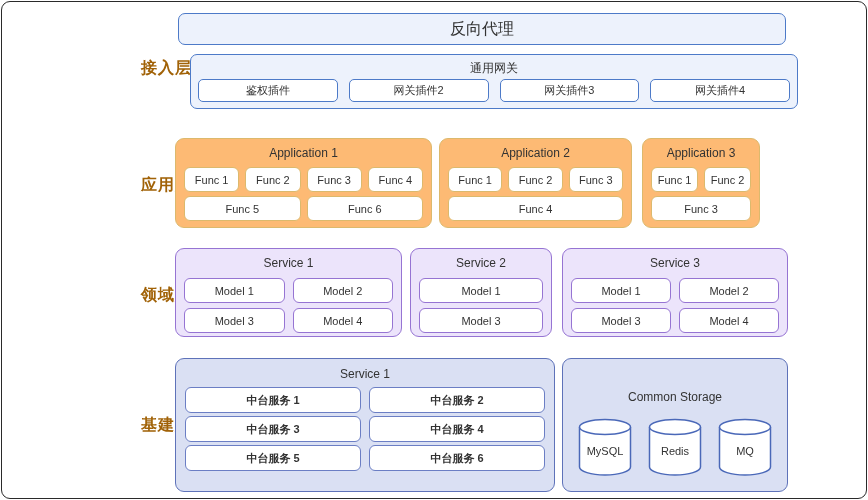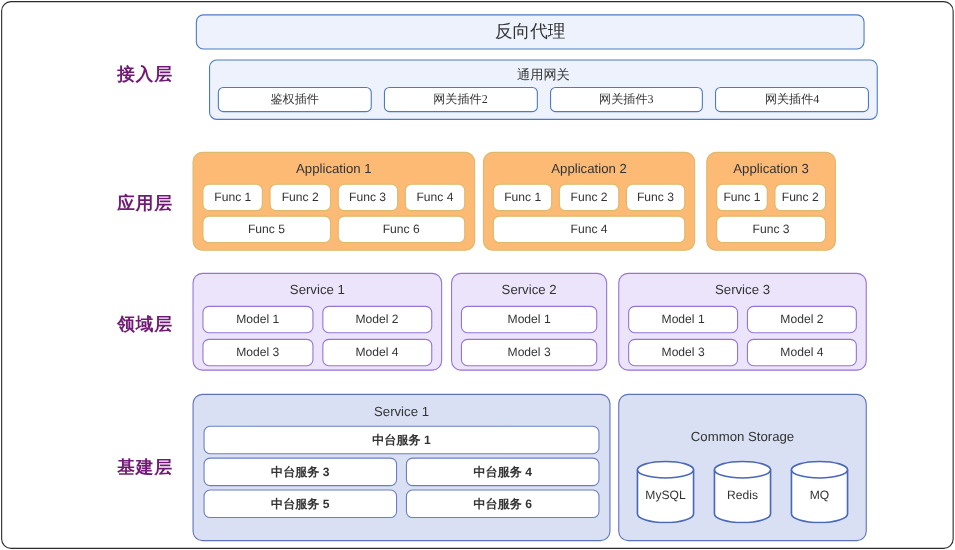--- a/index.html
+++ b/index.html
@@ -15,45 +15,45 @@
     border-radius: 9px;
     background: #ffffff;
     overflow: hidden;
   }
 
   
   .layer-label {
     position: absolute;
     left: 70px;
     width: 120px;
-    text-align: center;
+    text-align: right;
     font-size: 16px;
     font-weight: 600;
-    color: #701a75;
+    color: #a16207;
     letter-spacing: 1px;
   }
   #lbl-access { top: 56px; }
   #lbl-app    { top: 173px; }
   #lbl-domain { top: 283px; }
   #lbl-infra  { top: 413px; }
 
   
   .title { font-size: 12px; text-align: center; line-height: 20px; }
   .cellbox {
     background: #fff;
     border-radius: 5px;
     font-size: 11px;
     display: flex;
     align-items: center;
     justify-content: center;
   }
 
   
   .blue-box   { background: #edf2fc; border: 1.5px solid #4d7ac8; border-radius: 7px; }
-  .blue-cell  { border: 1.5px solid #4d7ac8; font-family: Liberation Serif, serif; }
+  .blue-cell  { border: 1.5px solid #4d7ac8; }
 
   
   .yellow-box  { background: #fdba74; border: 1.5px solid #dcb96d; border-radius: 9px; }
   .yellow-cell { border: 1.5px solid #dcb96d; border-radius: 6px; }
 
   
   .purple-box  { background: #ece4fb; border: 1.5px solid #9674d3; border-radius: 9px; }
   .purple-cell { border: 1.5px solid #9674d3; border-radius: 6px; }
 
   
@@ -208,20 +208,21 @@
     </div>
 
   </div>
 
   <div id="infra-row">
 
     <div class="peri-box" id="infra-svc">
       <div class="title">Service 1</div>
       <div class="mid-row">
         <div class="cellbox peri-cell">中台服务 1</div>
+        <div class="cellbox peri-cell">中台服务 2</div>
       </div>
       <div class="mid-row">
         <div class="cellbox peri-cell">中台服务 3</div>
         <div class="cellbox peri-cell">中台服务 4</div>
       </div>
       <div class="mid-row">
         <div class="cellbox peri-cell">中台服务 5</div>
         <div class="cellbox peri-cell">中台服务 6</div>
       </div>
     </div>

